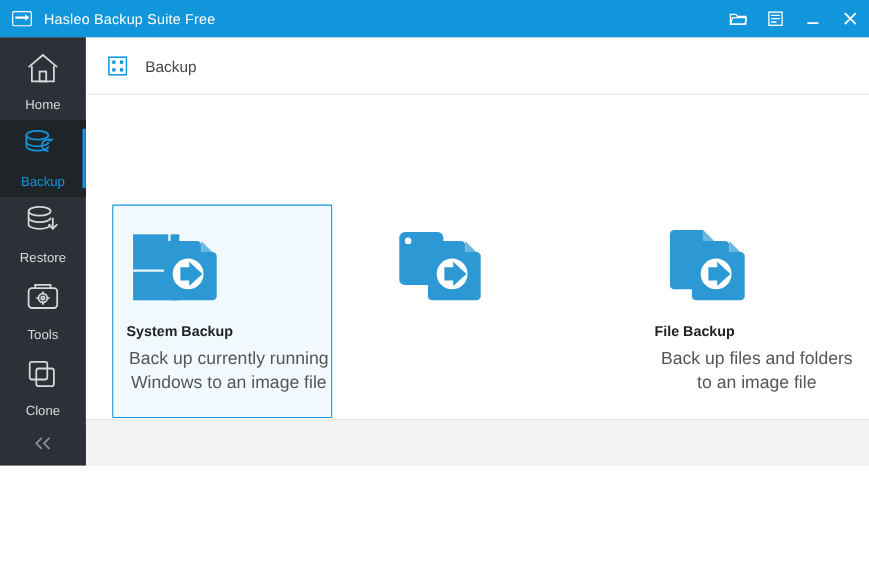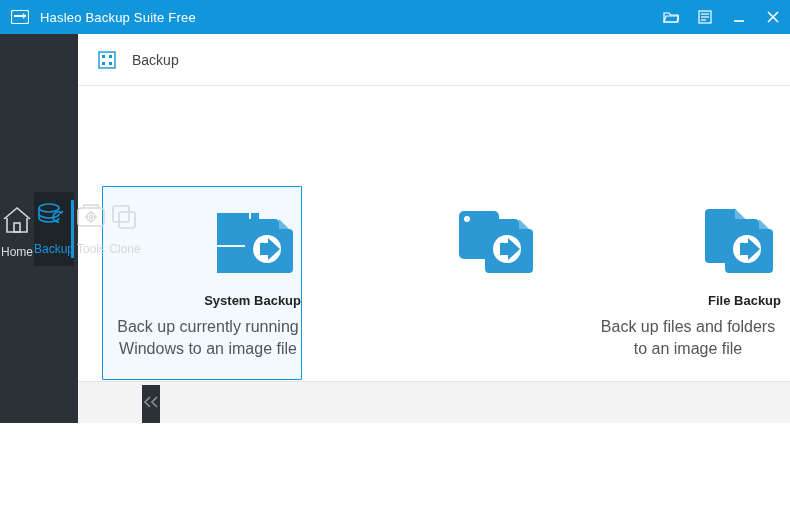--- a/index.html
+++ b/index.html
@@ -10,39 +10,39 @@
   .titlebar .app-logo { width: 20px; height: 20px; margin-left: 10px; display:flex; align-items:center; justify-content:center; }
   .titlebar .app-title { margin-left: 10px; font-size: 13px; letter-spacing: .2px; }
   .titlebar .spacer { flex: 1; }
   .titlebar .tbtn { width: 34px; height: 34px; display:flex; align-items:center; justify-content:center; cursor:pointer; }
   .titlebar svg { display:block; }
 
   
   .body { flex:1; display:flex; min-height:0; }
 
   
-  .sidebar { width: 78px; background: #2b3136; display:flex; flex-direction:row; align-items:center; position:relative; }
+  .sidebar { width: 78px; background: #2b3136; display:flex; flex-direction:column; align-items:center; position:relative; }
   .side-item { width: 78px; height: 74px; display:flex; flex-direction:column; align-items:center; justify-content:center; gap:6px; cursor:pointer; position:relative; color:#d6d9db; }
   .side-item:first-child { margin-top: 6px; }
   .side-item .lbl { font-size: 12px; }
   .side-item svg { stroke:#d6d9db; fill:none; }
   .side-item.active { background:#1f2428; color:#1296db; }
   .side-item.active svg { stroke:#1296db; }
   .side-item.active::after { content:""; position:absolute; right:0; top:8px; bottom:8px; width:3px; background:#1296db; }
   .sidebar .collapse { margin-top:auto; width:78px; height:38px; display:flex; align-items:center; justify-content:center; cursor:pointer; color:#8a9094; background:#2b3136; }
 
   
   .main { flex:1; display:flex; flex-direction:column; background:#fff; }
   .main-header { height:52px; border-bottom:1px solid #e6e6e6; display:flex; align-items:center; padding-left:18px; gap:14px; }
   .main-header .ic { width:22px; height:22px; display:flex; align-items:center; justify-content:center; }
   .main-header .title { font-size:14px; color:#444; }
 
   .content { flex:1; padding: 100px 24px 0 24px; display:flex; gap:40px; align-items:flex-start; justify-content:flex-start; overflow:auto; }
 
-  .card { width: 200px; min-height: 190px; padding: 16px 0 18px 12px; display:flex; flex-direction:column; align-items:flex-end; text-align:center; cursor:pointer; border:1px solid transparent; border-radius:1px; }
+  .card { width: 200px; min-height: 190px; padding: 16px 0 18px 12px; display:flex; flex-direction:column; align-items:flex-start; text-align:center; cursor:pointer; border:1px solid transparent; border-radius:1px; }
   .card.selected { border:1px solid #1296db; background:#f3faff; }
   .card .big-icon { width:90px; height:80px; display:flex; align-items:center; justify-content:center; margin-bottom:10px; }
   .card .card-title { font-size:13px; font-weight:600; color:#222; margin-bottom:8px; }
   .card .card-desc { font-size:16px; color:#555; line-height:1.4; }
 
   
   .footer { height:42px; background:#f3f3f3; border-top:1px solid #e4e4e4; }
 </style>
 </head>
 <body>
@@ -103,20 +103,32 @@
         <span>
           <svg width="34" height="30" viewBox="0 0 34 30" stroke-width="1.6">
               <ellipse cx="12" cy="6" rx="10" ry="4"></ellipse>
               <path d="M2 6 V16 a10 4 0 0 0 20 0"></path>
               <path d="M2 12 a10 4 0 0 0 20 0"></path>
               <path d="M22 20 a5 5 0 1 1 2 -9"></path>
               <path d="M26 9 l-2 2 l-2 -2"></path>
             </svg>
         </span>
         <span class="lbl">Backup</span>
+      </div>
+      <div class="side-item">
+        <span>
+          <svg width="34" height="30" viewBox="0 0 34 30" stroke-width="1.6">
+              <ellipse cx="14" cy="6" rx="10" ry="4"></ellipse>
+              <path d="M4 6 V18 a10 4 0 0 0 20 0"></path>
+              <path d="M4 12 a10 4 0 0 0 20 0"></path>
+              <path d="M26 12 v10"></path>
+              <path d="M22 18 l4 4 l4 -4"></path>
+            </svg>
+        </span>
+        <span class="lbl">Restore</span>
       </div>
       <div class="side-item">
         <span>
           <svg width="34" height="30" viewBox="0 0 34 30" stroke-width="1.6">
               <rect x="4" y="6" width="26" height="18" rx="3"></rect>
               <path d="M10 6 V3 h14 v3"></path>
               <circle cx="17" cy="15" r="4"></circle>
               <circle cx="17" cy="15" r="1.5"></circle>
               <line x1="17" y1="9" x2="17" y2="11"></line>
               <line x1="17" y1="19" x2="17" y2="21"></line>

